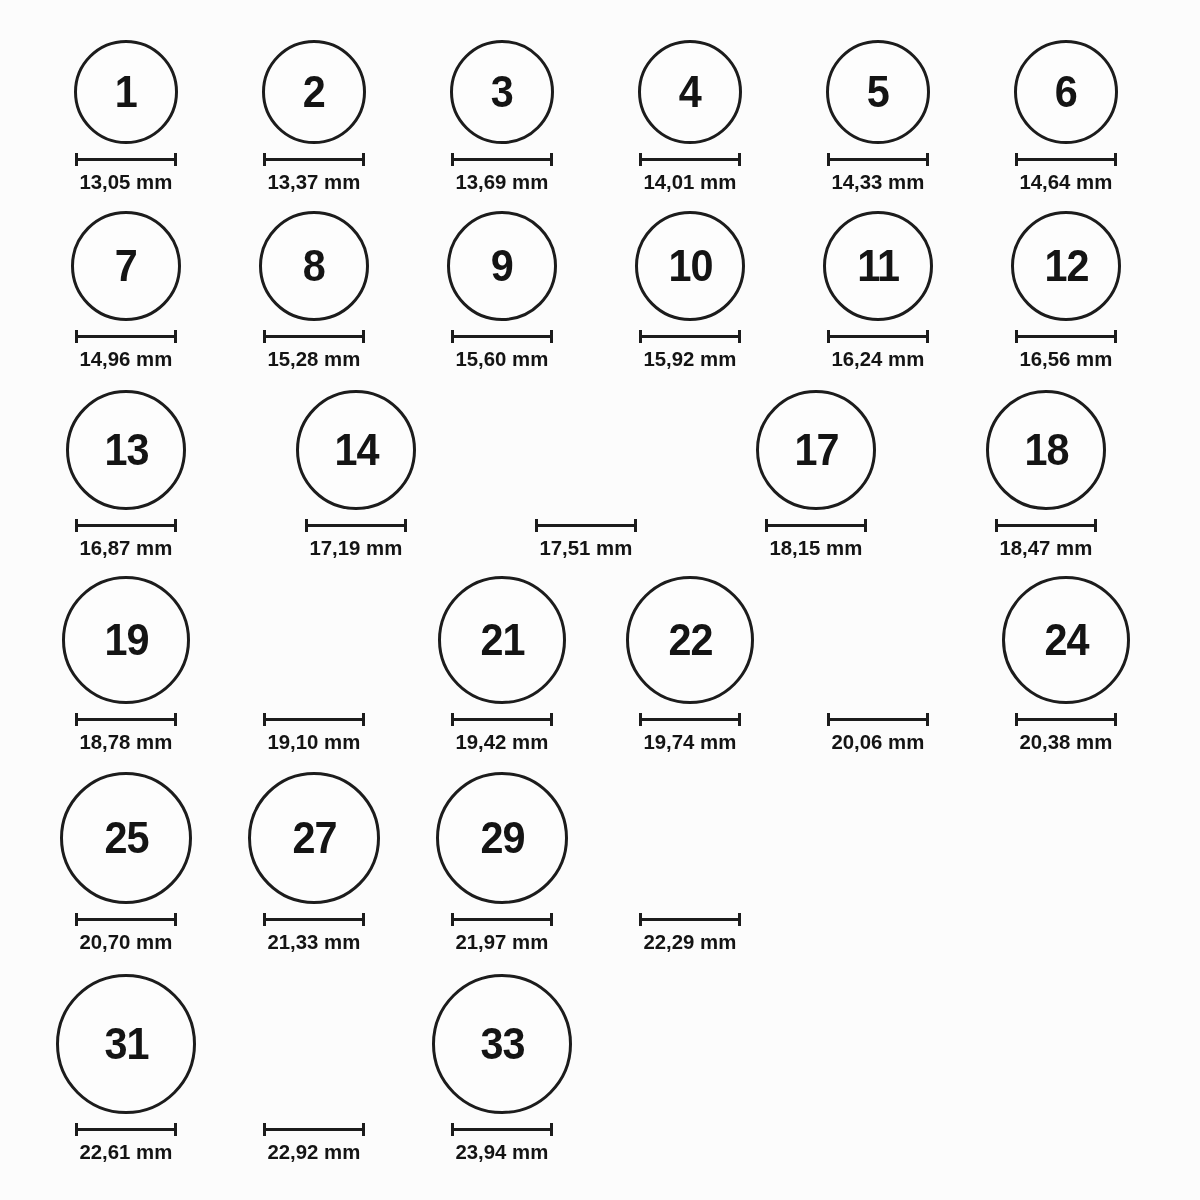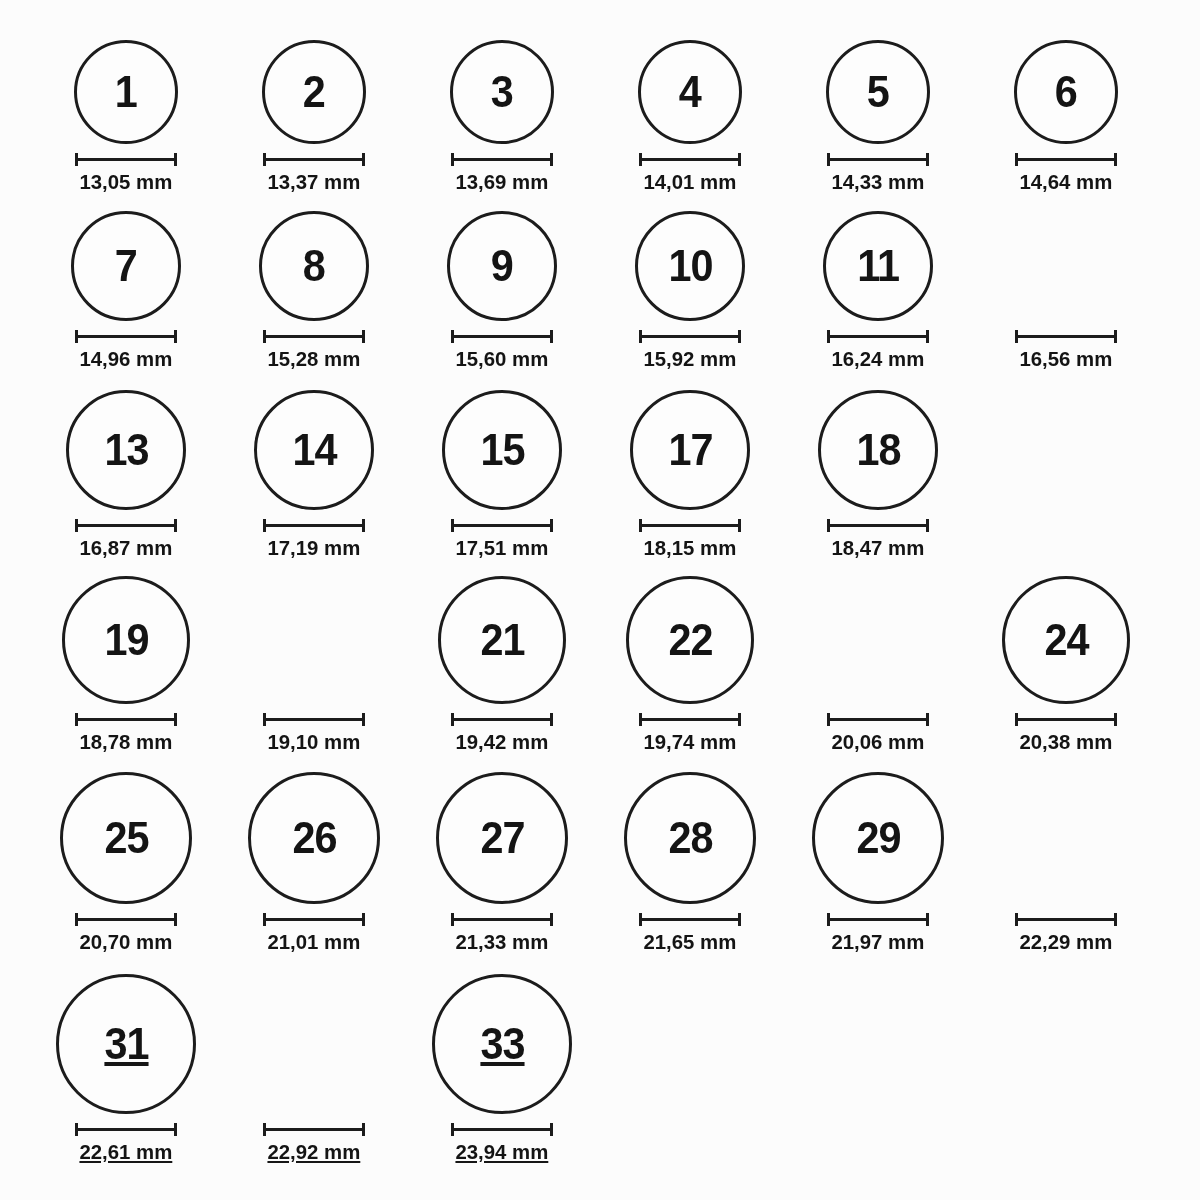--- a/index.html
+++ b/index.html
@@ -14,24 +14,24 @@
     color: #161616;
     overflow: hidden;
   }
   .row {
     display: flex;
     align-items: flex-end;
     padding-left: 32px;
   }
   .row-1 { height: 182px; }
   .row-2 { height: 177px; }
-  .row-3 { height: 189px; }
+  .row-3 { height: 189px; gap: 42px; }
   .row-4 { height: 194px; }
   .row-5 { height: 200px; }
-  .row-6 { height: 210px; text-decoration: underline; }
+  .row-6 { height: 210px; }
   .cell {
     width: 188px;
     display: flex;
     flex-direction: column;
     align-items: center;
   }
   .circle {
     box-sizing: border-box;
     border: 3px solid #1c1c1c;
     border-radius: 50%;
@@ -211,20 +211,23 @@
           <span class="num">11</span>
         </div>
       <div class="ruler">
           <div class="tick tick-l"></div>
           <div class="bar"></div>
           <div class="tick tick-r"></div>
         </div>
       <div class="label">16,24 mm</div>
     </div>
     <div class="cell">
+      <div class="circle">
+          <span class="num">12</span>
+        </div>
       <div class="ruler">
           <div class="tick tick-l"></div>
           <div class="bar"></div>
           <div class="tick tick-r"></div>
         </div>
       <div class="label">16,56 mm</div>
     </div>
   </div>
 
   <div class="row row-3">
@@ -244,23 +247,20 @@
           <span class="num">14</span>
         </div>
       <div class="ruler">
           <div class="tick tick-l"></div>
           <div class="bar"></div>
           <div class="tick tick-r"></div>
         </div>
       <div class="label">17,19 mm</div>
     </div>
     <div class="cell">
-      <div class="circle">
-          <span class="num">15</span>
-        </div>
       <div class="ruler">
           <div class="tick tick-l"></div>
           <div class="bar"></div>
           <div class="tick tick-r"></div>
         </div>
       <div class="label">17,51 mm</div>
     </div>
     <div class="cell">
       <div class="circle">
           <span class="num">17</span>
@@ -355,53 +355,31 @@
         </div>
       <div class="ruler">
           <div class="tick tick-l"></div>
           <div class="bar"></div>
           <div class="tick tick-r"></div>
         </div>
       <div class="label">20,70 mm</div>
     </div>
     <div class="cell">
       <div class="circle">
-          <span class="num">26</span>
-        </div>
-      <div class="ruler">
-          <div class="tick tick-l"></div>
-          <div class="bar"></div>
-          <div class="tick tick-r"></div>
-        </div>
-      <div class="label">21,01 mm</div>
-    </div>
-    <div class="cell">
-      <div class="circle">
           <span class="num">27</span>
         </div>
       <div class="ruler">
           <div class="tick tick-l"></div>
           <div class="bar"></div>
           <div class="tick tick-r"></div>
         </div>
       <div class="label">21,33 mm</div>
     </div>
     <div class="cell">
       <div class="circle">
-          <span class="num">28</span>
-        </div>
-      <div class="ruler">
-          <div class="tick tick-l"></div>
-          <div class="bar"></div>
-          <div class="tick tick-r"></div>
-        </div>
-      <div class="label">21,65 mm</div>
-    </div>
-    <div class="cell">
-      <div class="circle">
           <span class="num">29</span>
         </div>
       <div class="ruler">
           <div class="tick tick-l"></div>
           <div class="bar"></div>
           <div class="tick tick-r"></div>
         </div>
       <div class="label">21,97 mm</div>
     </div>
     <div class="cell">

